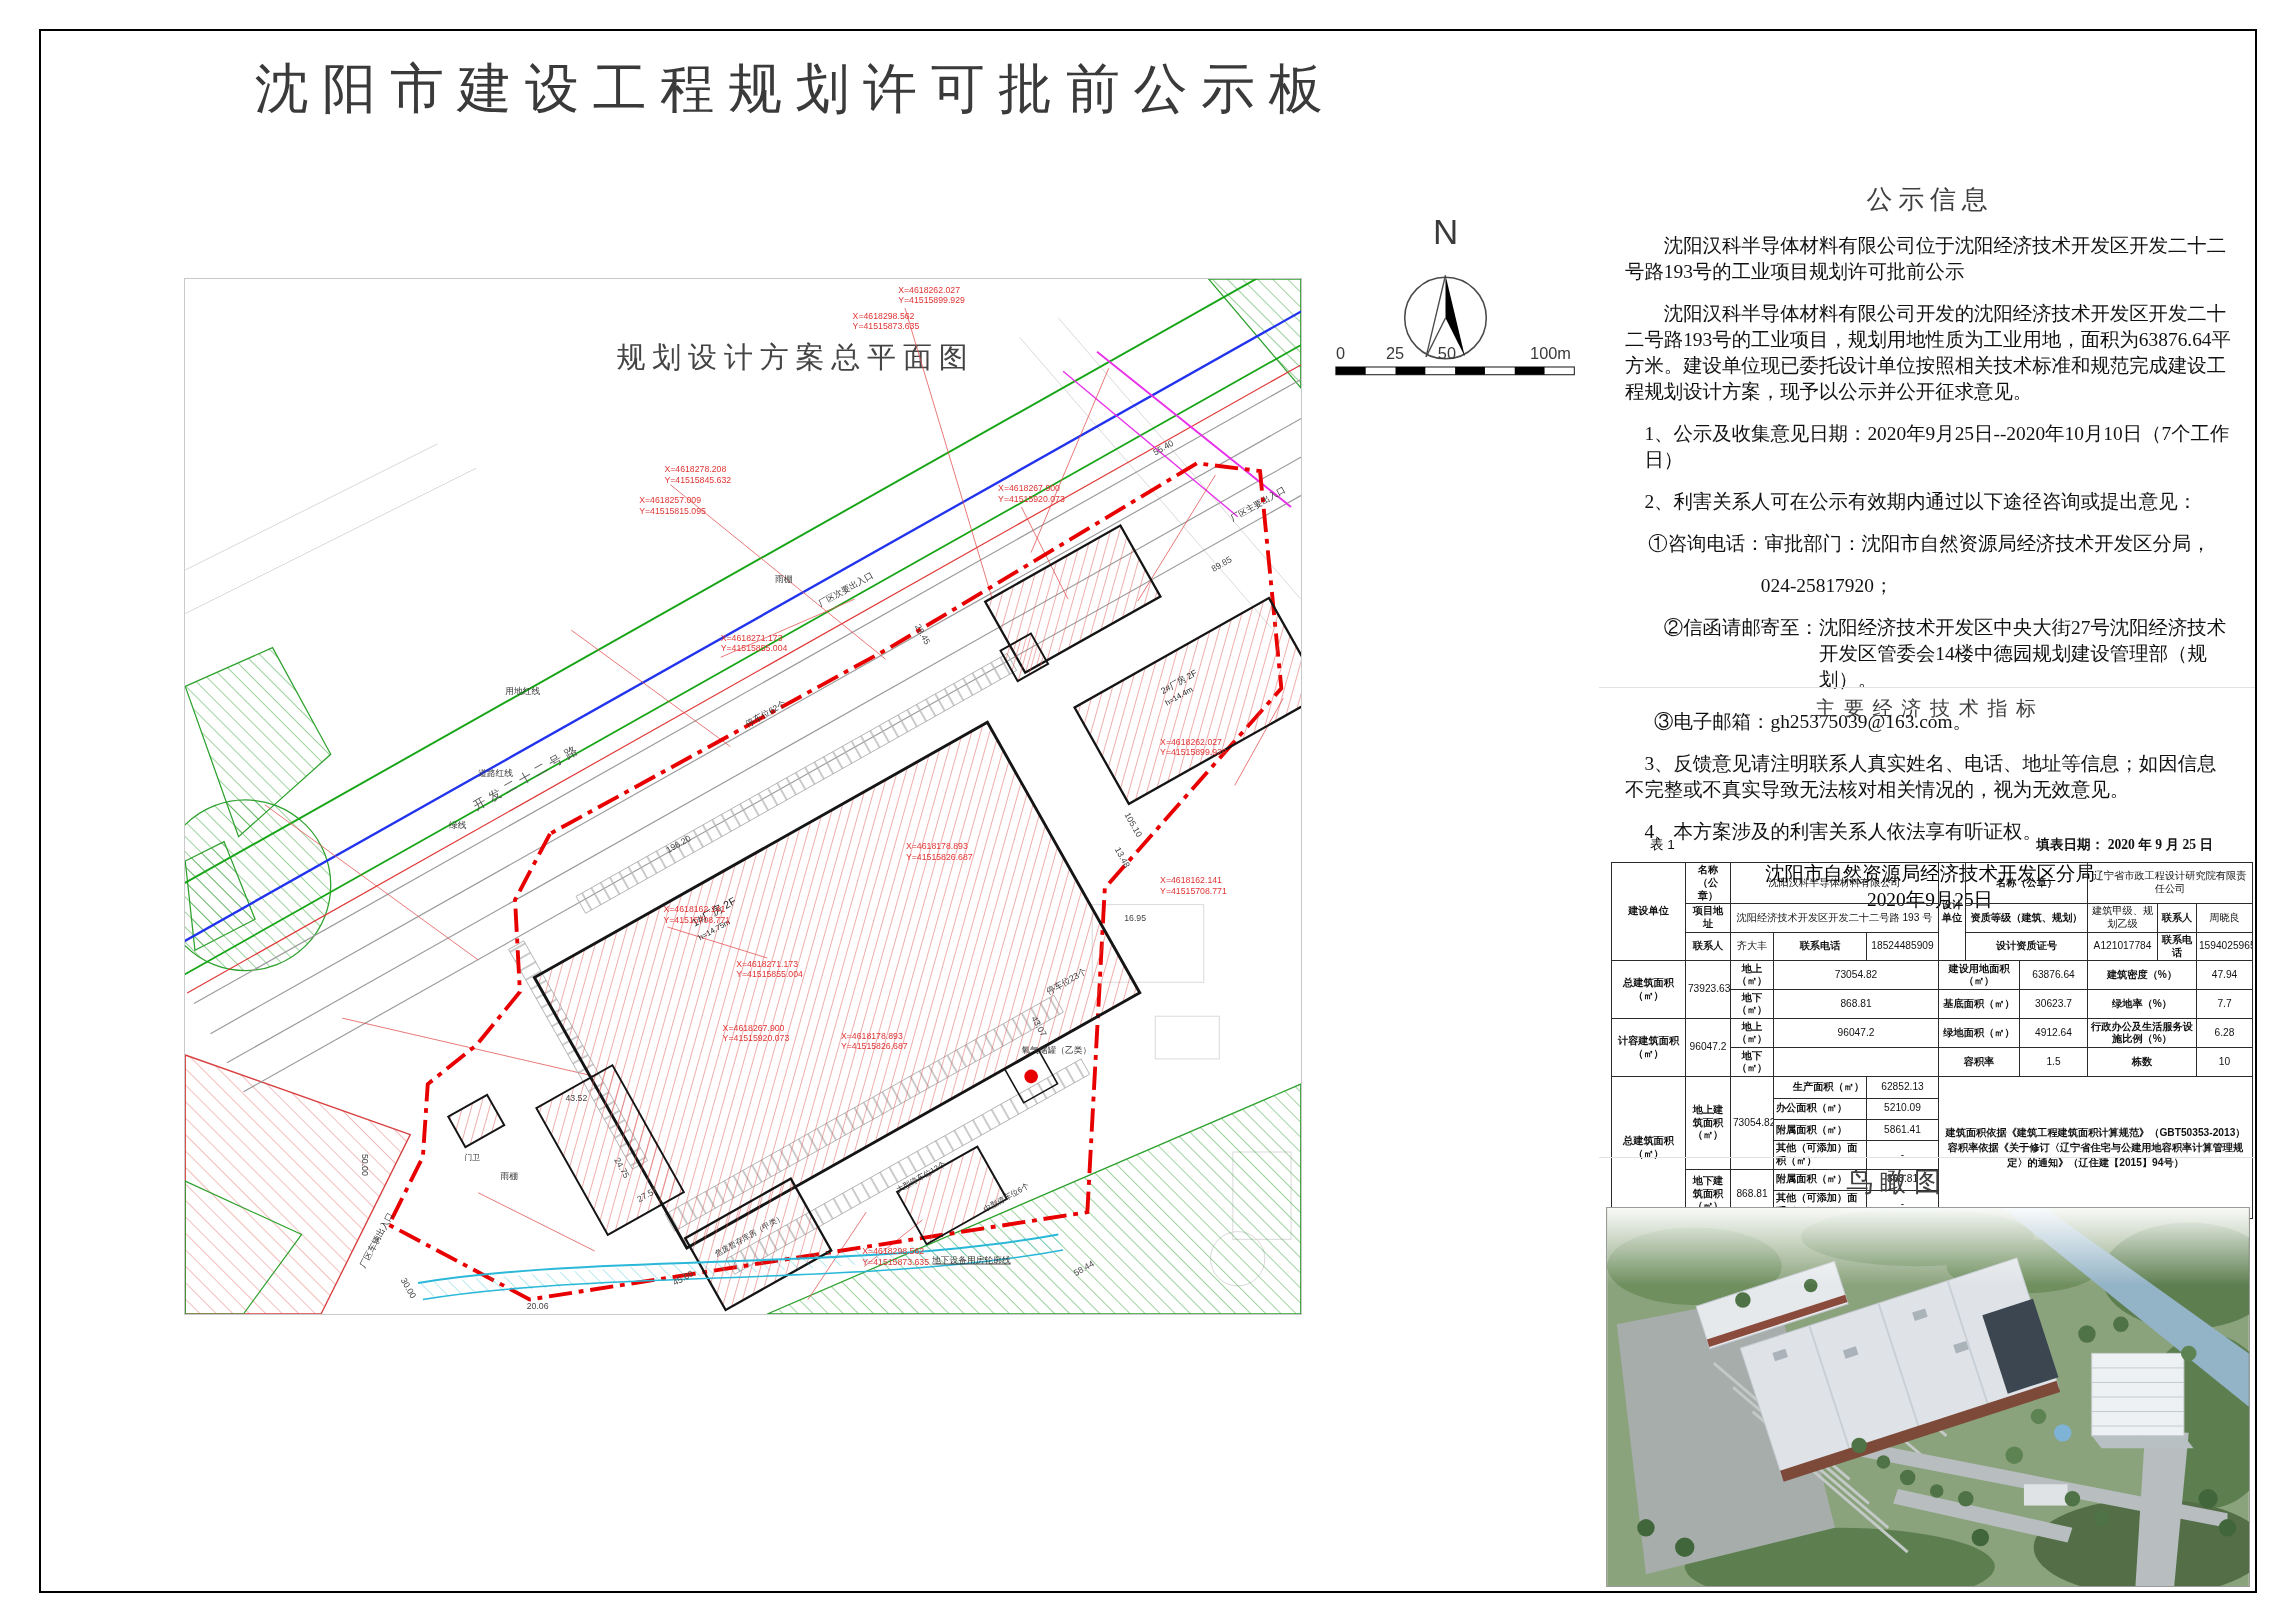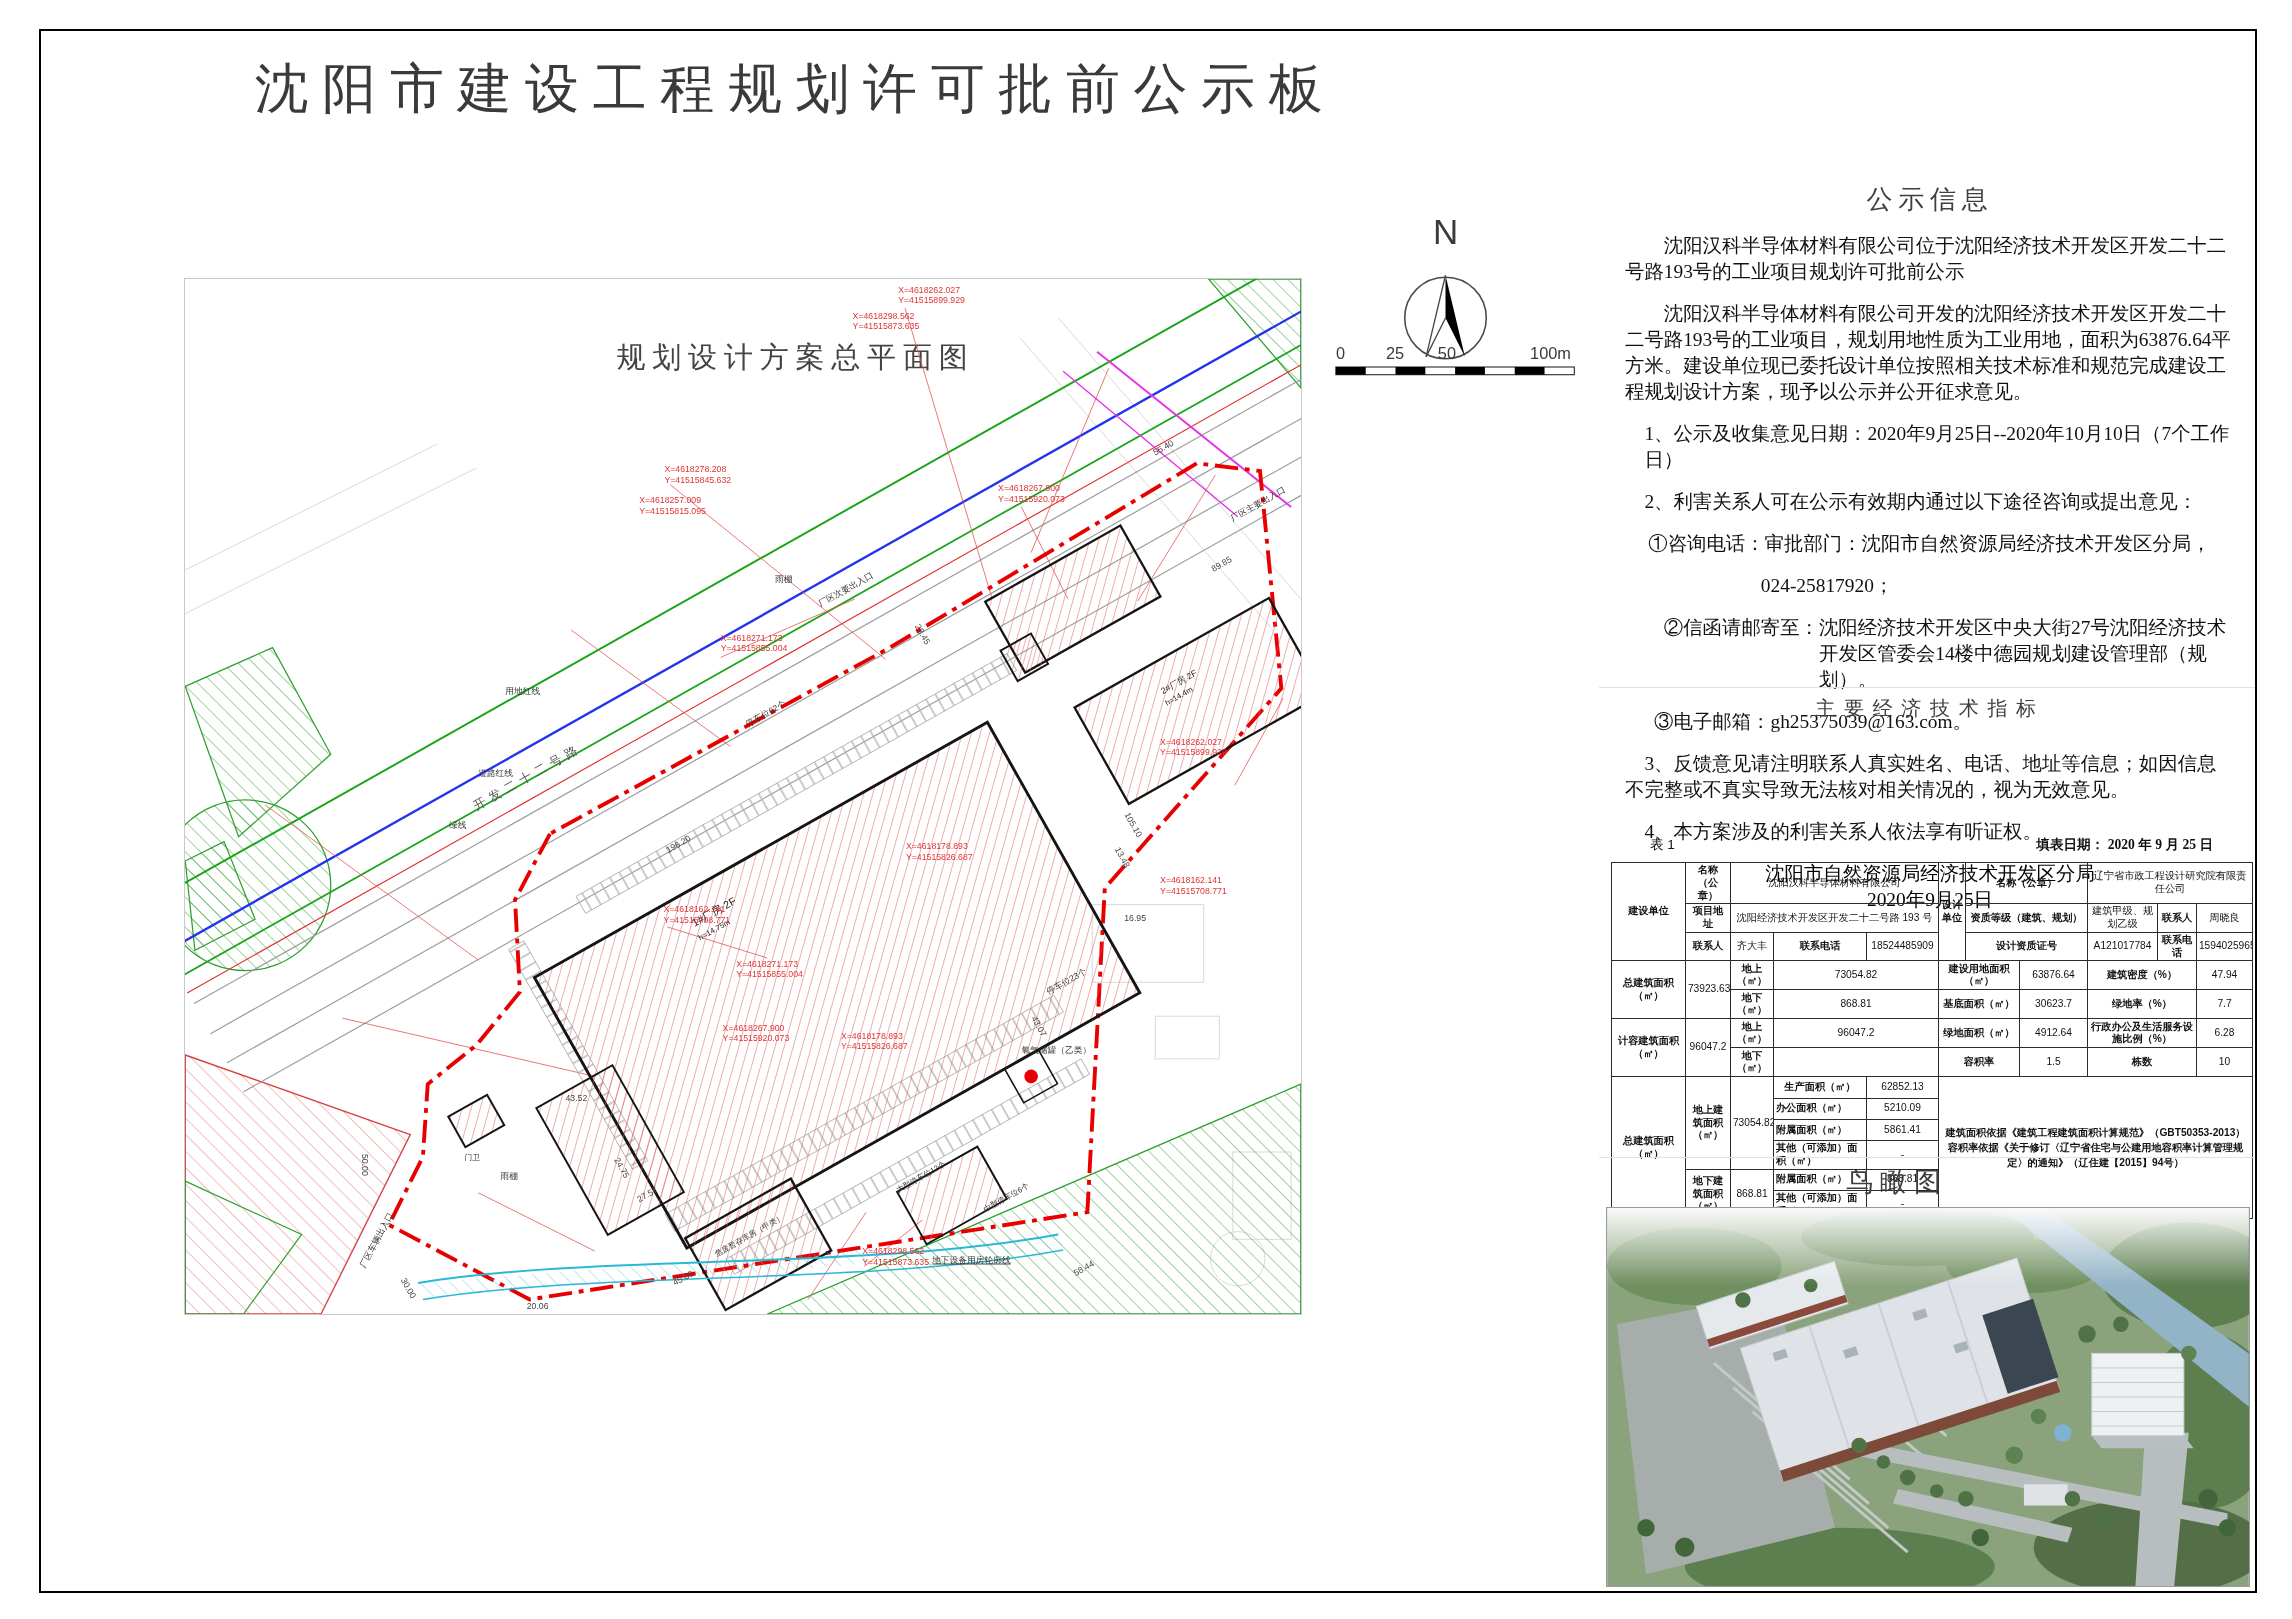--- a/index.html
+++ b/index.html
@@ -382,21 +382,21 @@
       <td colspan="2"></td>
       <td colspan="2" class="lab">容积率</td>
       <td>1.5</td>
       <td colspan="2" class="lab">栋数</td>
       <td>10</td>
     </tr>
     <tr style="height:21.3px">
       <td rowspan="6" class="lab">总建筑面积（㎡）</td>
       <td rowspan="4" class="lab">地上建筑面积（㎡）</td>
       <td rowspan="4">73054.82</td>
-      <td style="text-align:center;" class="lab">生产面积（㎡）</td>
+      <td style="text-align:right;" class="lab">生产面积（㎡）</td>
       <td>62852.13</td>
       <td rowspan="6" colspan="6" class="note-cell">
         <div>建筑面积依据《建筑工程建筑面积计算规范》（GBT50353-2013）</div>
         <div>容积率依据《关于修订〈辽宁省住宅与公建用地容积率计算管理规定〉的通知》（辽住建【2015】94号）</div>
       </td>
     </tr>
     <tr style="height:21.3px">
       <td style="text-align:left;" class="lab">办公面积（㎡）</td>
       <td>5210.09</td>
     </tr>

